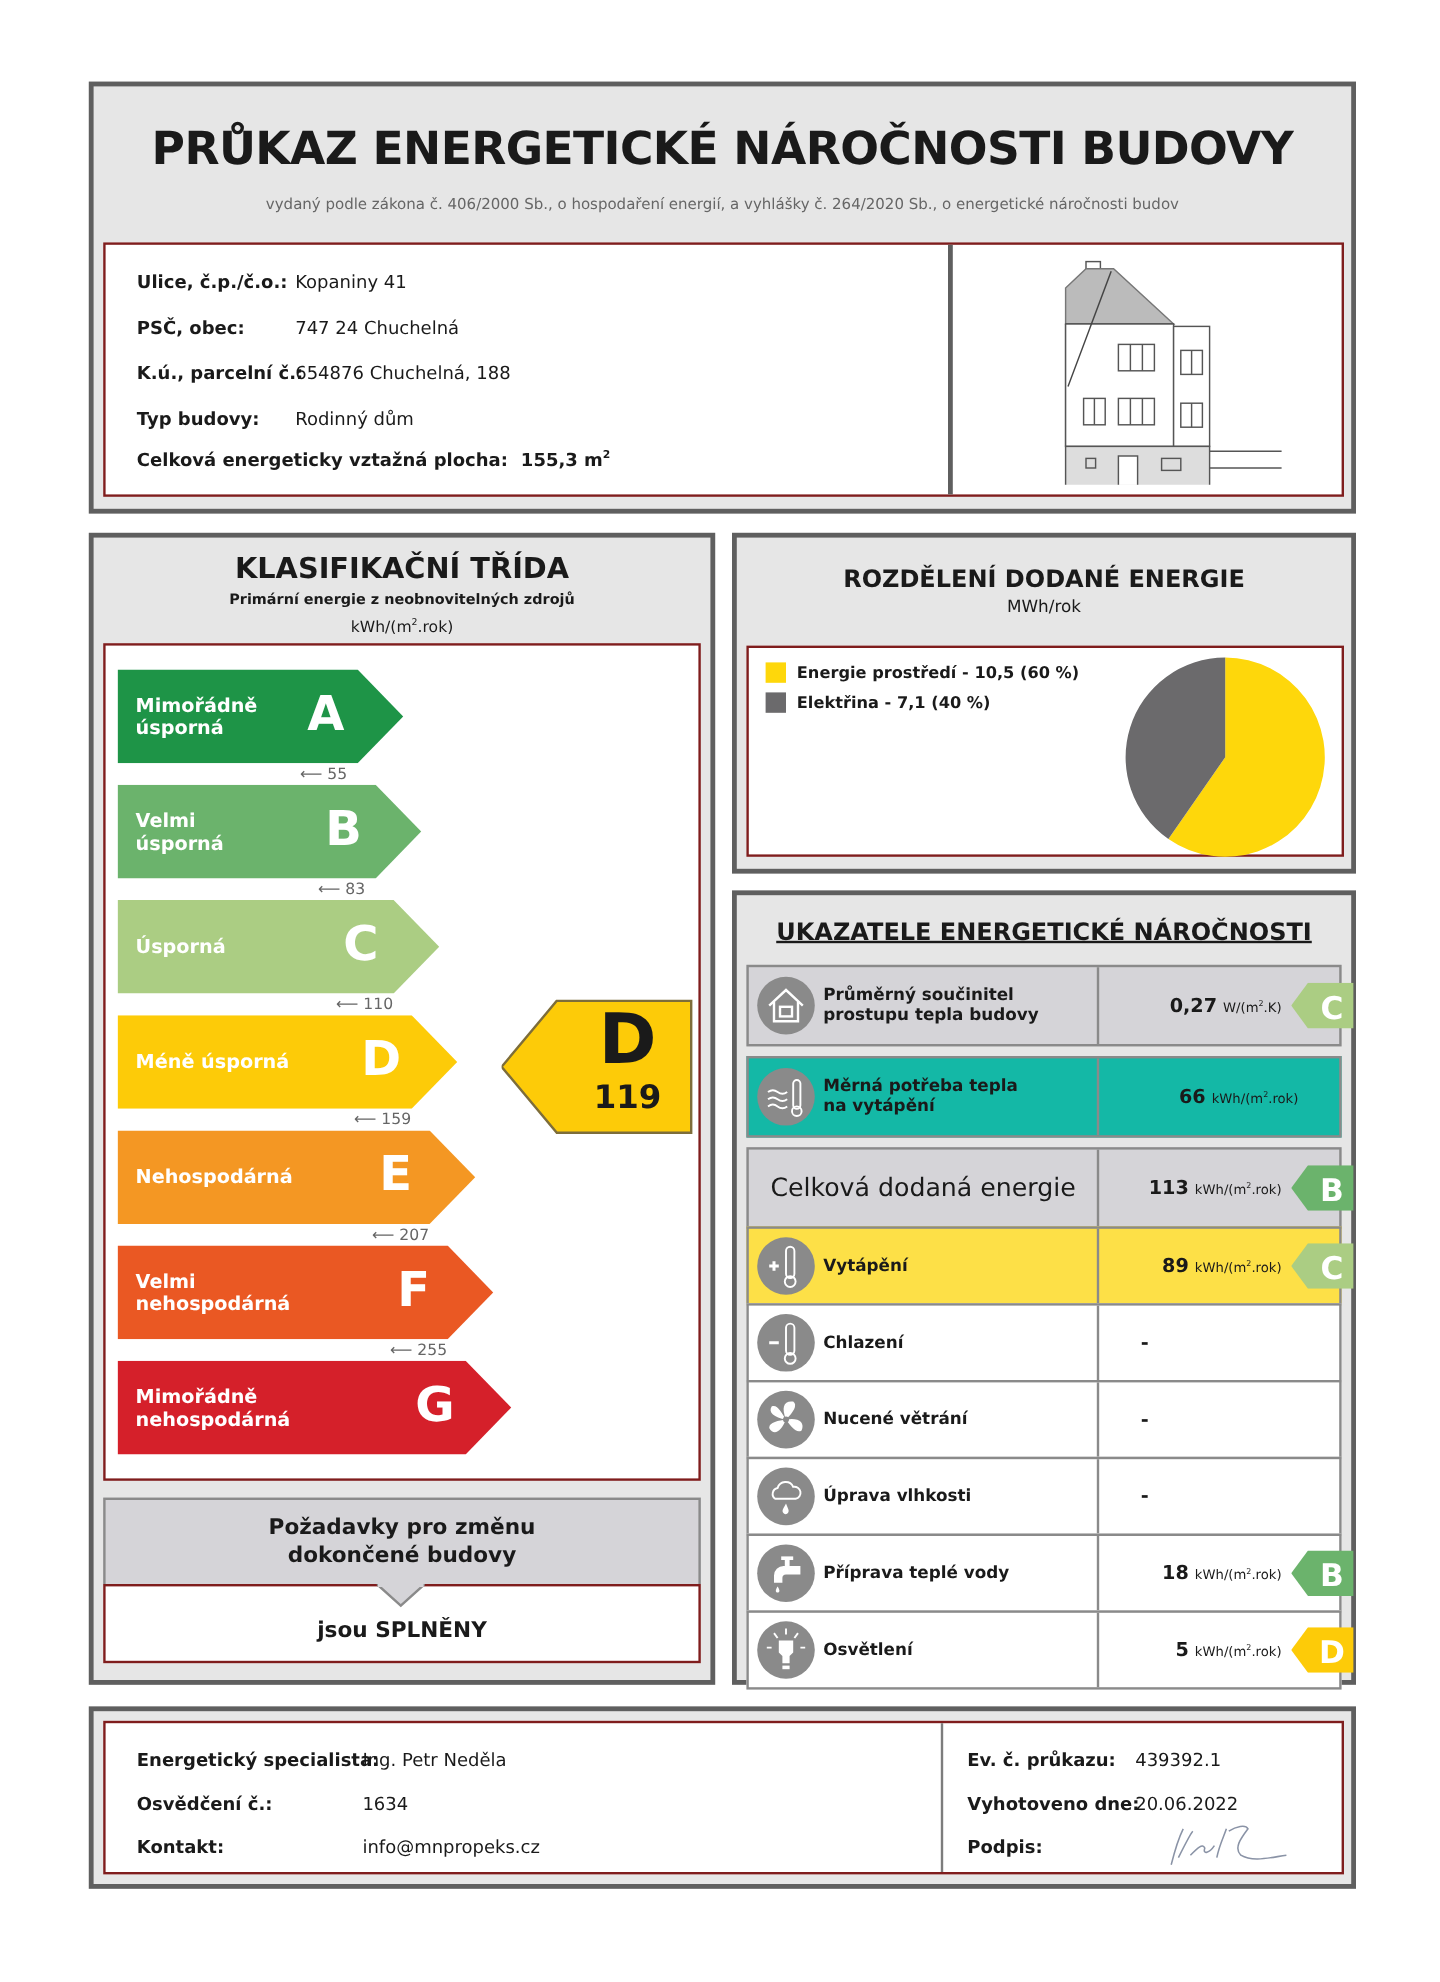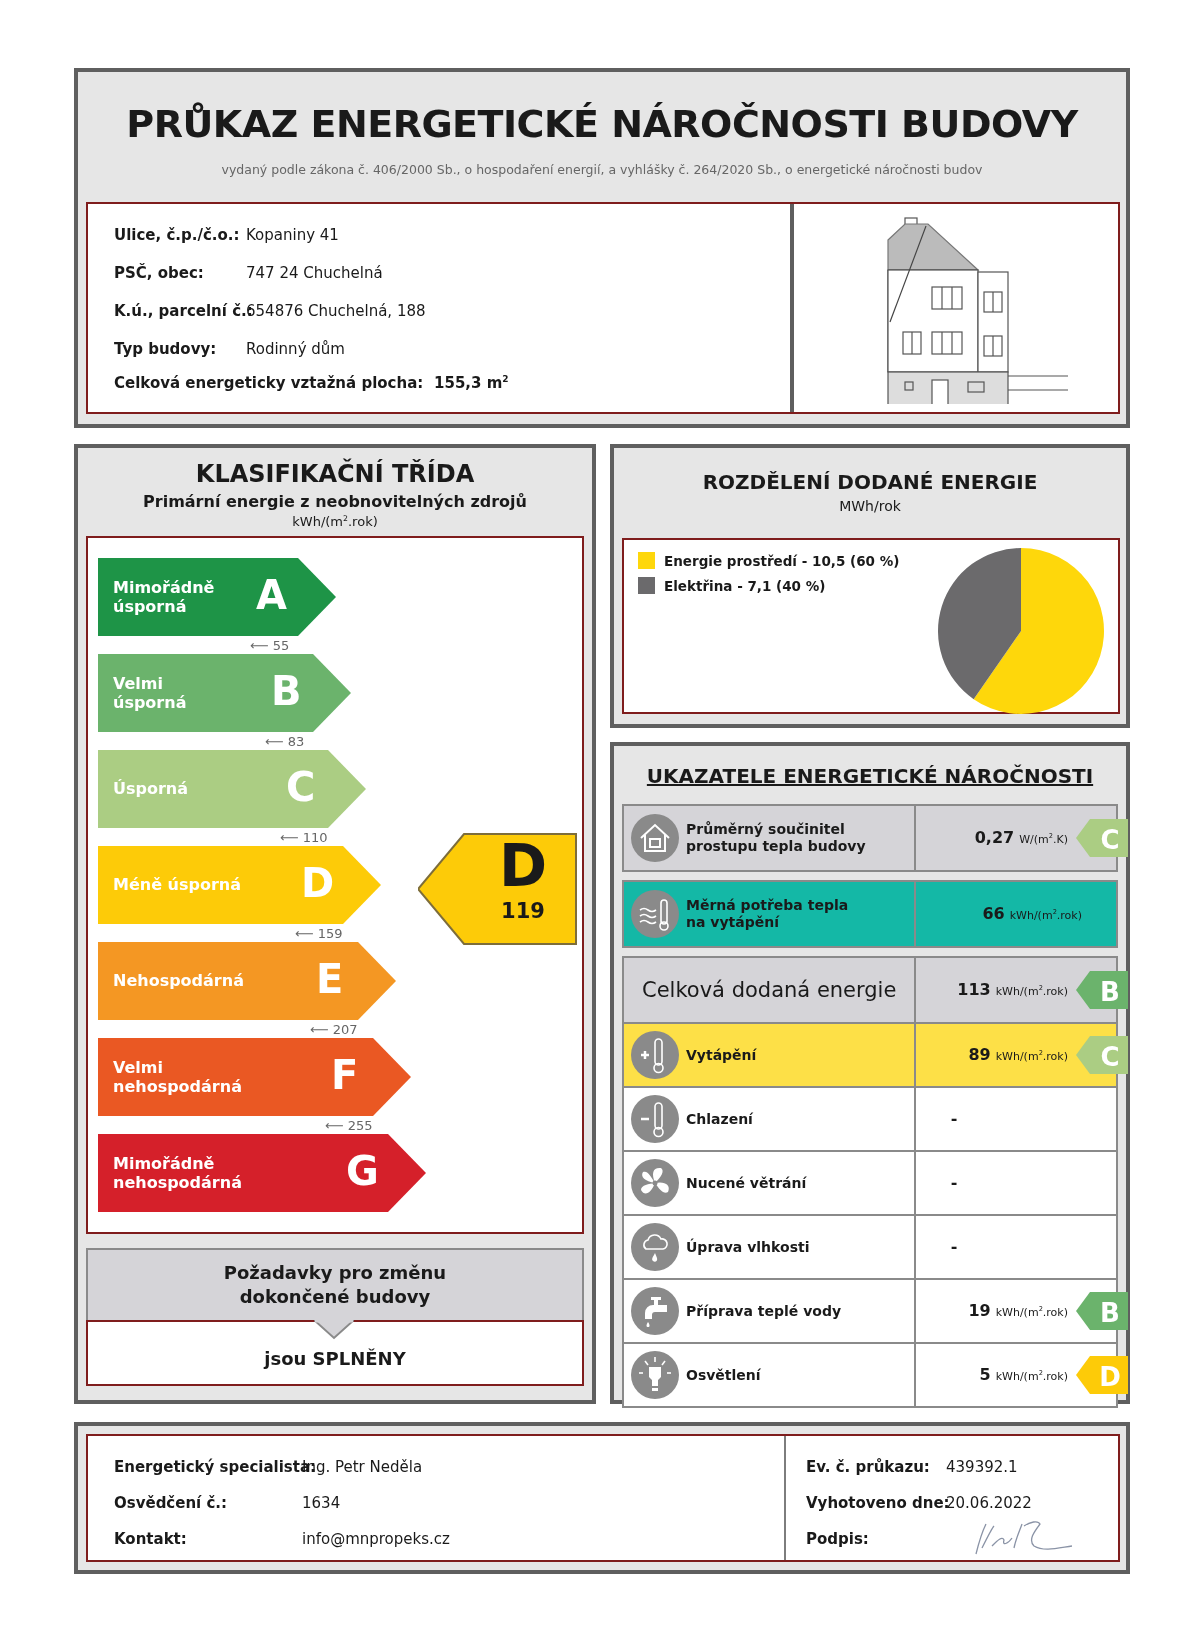--- a/index.html
+++ b/index.html
@@ -74,21 +74,21 @@
         <line x1="60" y1="196" x2="260" y2="196"></line>
         <line x1="200" y1="178" x2="260" y2="178"></line>
         <line x1="200" y1="164" x2="260" y2="164"></line>
       </g>
     </svg>
   </div>
 </div>
 
 <div class="frame" style="left:74px;top:444px;width:522px;height:960px;">
   <div class="abs center" style="left:0;right:0;top:12px;font-size:24px;font-weight:bold;">KLASIFIKAČNÍ TŘÍDA</div>
-  <div class="abs center" style="left:0;right:0;top:44px;font-size:16px;font-weight:bold;">Primární energie z neobnovitelných zdrojů</div>
+  <div class="abs center" style="left:0;right:0;top:44px;font-size:12px;font-weight:bold;">Primární energie z neobnovitelných zdrojů</div>
   <div class="abs center" style="left:0;right:0;top:66px;font-size:13px;">
     <span>kWh/(m</span><sup>2</sup><span>.rok)</span>
   </div>
   <div class="inner" style="left:8px;top:88px;width:498px;height:698px;">
     <div id="bands" style="position:absolute;left:10px;top:0;width:320px;height:698px;">
         <div class="band" style="top: 20px; width: 240px;">
           <svg width="240" height="78">
             <polygon points="0,0 200,0 238,39 200,78 0,78" fill="#1e9447"></polygon>
           </svg>
           <div class="name" style="top: 20px;">
@@ -159,21 +159,21 @@
             <div>nehospodárná</div>
           </div>
           <div class="letter" style="left: 248px;">G</div>
         </div>
       </div>
     <div class="abs" style="left:330px;top:295px;width:160px;height:112px;">
       <svg width="160" height="112" viewBox="0 0 160 112">
         <polygon points="0,56 46,1 158,1 158,111 46,111" fill="#fdcb08" stroke="#7d6d3a" stroke-width="2"></polygon>
       </svg>
       <div class="abs center" style="left:60px;width:90px;top:0;font-size:58px;font-weight:bold;line-height:66px;">D</div>
-      <div class="abs center" style="left:60px;width:90px;top:66px;font-size:21px;font-weight:bold;">119</div>
+      <div class="abs center" style="left:60px;width:90px;top:66px;font-size:27px;font-weight:bold;">119</div>
     </div>
   </div>
   <div class="abs" style="left:8px;top:800px;width:498px;height:74px;background:#d5d4d8;border:2px solid #8a8a8a;box-sizing:border-box;">
     <div class="abs center" style="left:0;right:0;top:12px;font-size:18px;font-weight:bold;">Požadavky pro změnu</div>
     <div class="abs center" style="left:0;right:0;top:36px;font-size:18px;font-weight:bold;">dokončené budovy</div>
   </div>
   <div class="inner" style="left:8px;top:872px;width:498px;height:66px;">
     <svg class="abs" style="left:226px;top:-2px;" width="40" height="20">
         <polygon points="0,0 40,0 20,18" fill="#d5d4d8" stroke="#8a8a8a" stroke-width="2"></polygon>
         <line x1="1" y1="1" x2="39" y2="1" stroke="#d5d4d8" stroke-width="3"></line>
@@ -306,21 +306,21 @@
         <div class="c1" style="width: 290px;"></div>
         <div class="icon" style="top: 7px;"><svg width="48" height="48" viewBox="0 0 48 48">
             <rect x="20" y="10" width="10" height="3" fill="#fff"></rect>
             <rect x="23" y="12" width="4" height="6" fill="#fff"></rect>
             <path d="M14,32 v-6 a8,8 0 0 1 8,-8 h14 v7 h-12 a3,3 0 0 0 -3,3 v4 Z" fill="#fff"></path>
             <path d="M17,35 C15,38 15,40 17,40 C19,40 19,38 17,35Z" fill="#fff"></path>
           </svg></div>
         <div class="rowlbl" style="left: 62px; top: 22.5px;">
           <div>Příprava teplé vody</div>
         </div>
-        <div class="rowval" style="left: 292px; top: 21px; width: 152px;"><span>19</span><span class="u" style="margin-left: 5px;"><span>kWh/(m</span><sup>2</sup><span>.rok)</span></span></div>
+        <div class="rowval" style="left: 292px; top: 21px; width: 152px;"><span>18</span><span class="u" style="margin-left: 5px;"><span>kWh/(m</span><sup>2</sup><span>.rok)</span></span></div>
         <div class="badge" style="left: 452px; top: 12px;"><svg width="52" height="38" viewBox="0 0 52 38">
             <polygon points="0,19 14,0 52,0 52,38 14,38" fill="#6bb36c"></polygon>
             <text x="34" y="30" text-anchor="middle" font-family="DejaVu Sans, sans-serif" font-weight="bold" font-size="26" fill="#fff">B</text>
           </svg></div>
       </div>
       <div class="row" style="top: 538px; height: 66px; background: rgb(255, 255, 255);">
         <div class="c1" style="width: 290px;"></div>
         <div class="icon" style="top: 7px;"><svg width="48" height="48" viewBox="0 0 48 48">
             <g stroke="#fff" stroke-width="1.6">
               <line x1="8" y1="22" x2="12" y2="22"></line>

